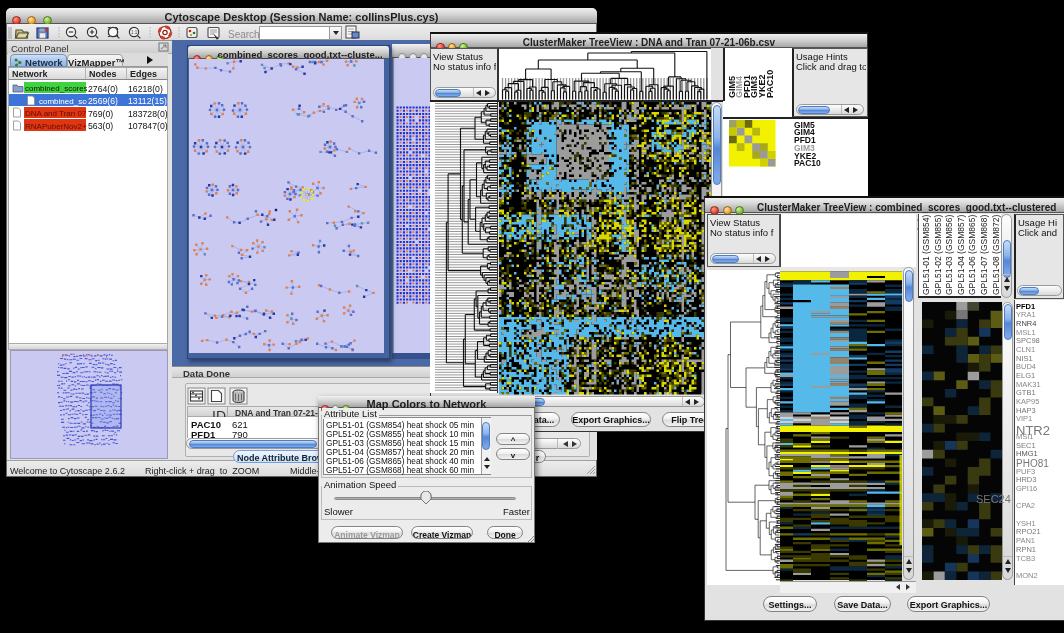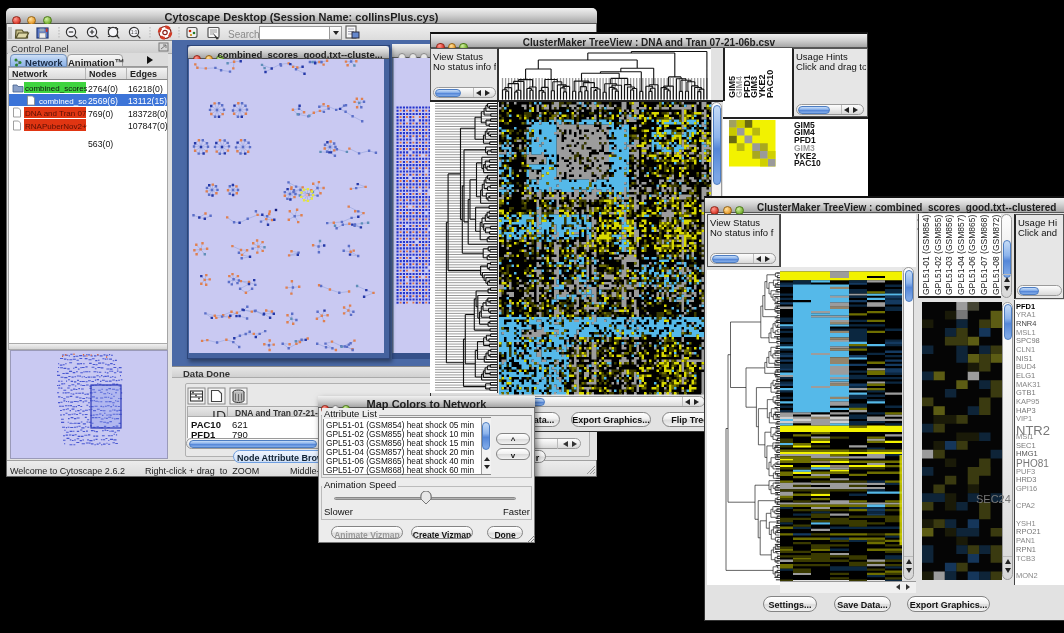--- a/index.html
+++ b/index.html
@@ -77,21 +77,21 @@
     <rect x="1" y="1" width="9" height="8" fill="none" stroke="#777"></rect>
     <path d="M3 7l5-4M8 3v3M8 3h-3" stroke="#777" fill="none"></path>
   </svg>
 <div class="a" style="left:8px;top:53px;width:160px;height:14px;background:#dcdcdc;border-bottom:1px solid #999"></div>
 <div class="a" style="left:10px;top:54px;width:57px;height:13px;background:linear-gradient(#cfe0f7,#a8c6ee 50%,#8fb4e8);border:1px solid #7291bb;border-radius:4px 4px 0 0;font-size:9.5px;font-weight:bold;color:#1a2c46;text-align:center;padding-top:1.5px"><svg width="8" height="9" style="vertical-align:-1px">
       <circle cx="2" cy="2" r="1.5" fill="#2a8a2a"></circle>
       <circle cx="6" cy="4.5" r="1.5" fill="#2a8a2a"></circle>
       <circle cx="2.5" cy="7" r="1.5" fill="#2a8a2a"></circle>
       <path d="M2 2L6 4.5L2.5 7" stroke="#555" stroke-width=".6" fill="none"></path>
     </svg> Network</div>
-<div class="a" style="left:67px;top:54px;width:56px;height:13px;background:linear-gradient(#f6f6f6,#e0e0e0);border:1px solid #a0a0a0;border-radius:4px 4px 0 0;font-size:9.5px;font-weight:bold;color:#222;text-align:center;padding-top:1.5px">Animation™</div>
+<div class="a" style="left:67px;top:54px;width:56px;height:13px;background:linear-gradient(#f6f6f6,#e0e0e0);border:1px solid #a0a0a0;border-radius:4px 4px 0 0;font-size:9.5px;font-weight:bold;color:#222;text-align:center;padding-top:1.5px">VizMapper™</div>
 <div class="a arr" style="left:147px;top:56px;border-top:4px solid transparent;border-bottom:4px solid transparent;border-left:6px solid #111"></div>
 <div class="a" style="left:8px;top:67px;width:160px;height:13px;background:linear-gradient(#f2f2f2,#dadada);border:1px solid #a5a5a5;border-bottom:1px solid #888"></div>
 <div class="a" style="left:12px;top:69px;font-size:9px;font-weight:bold;color:#222">Network</div>
 <div class="a" style="left:89px;top:69px;font-size:9px;font-weight:bold;color:#222">Nodes</div>
 <div class="a" style="left:130px;top:69px;font-size:9px;font-weight:bold;color:#222">Edges</div>
 <div class="a" style="left:85px;top:68px;width:1px;height:11px;background:#b5b5b5"></div>
 <div class="a" style="left:126px;top:68px;width:1px;height:11px;background:#b5b5b5"></div>
 <div class="a" style="left:8px;top:80px;width:160px;height:263px;background:#fff;border-left:1px solid #a5a5a5;border-right:1px solid #a5a5a5"></div>
 <svg width="12" height="10" style="position:absolute;left:12px;top:82.5px">
     <path d="M1 2h4l1 1.5h5V9H1z" fill="#8aa0c8" stroke="#44608c" stroke-width=".8"></path>
@@ -112,21 +112,21 @@
   </svg>
 <div class="a" style="left:24px;top:106.5px;width:62px;height:11.5px;background:#e03512"></div>
 <div class="a wt" style="left:25px;top:108px;font-size:8px;color:#5a1005;max-width:62px;padding-top:1px;overflow:hidden">DNA and Tran 07</div>
 <div class="a wt" style="left:88px;top:108.5px;font-size:8.7px;color:#111">769(0)</div>
 <div class="a wt" style="left:128px;top:108.5px;font-size:8.7px;color:#111">183728(0)</div>
 <svg width="10" height="11" style="position:absolute;left:12px;top:119.5px">
     <path d="M1.5 1h5l2 2v7h-7z" fill="#fff" stroke="#888" stroke-width=".8"></path>
   </svg>
 <div class="a" style="left:24px;top:119px;width:62px;height:11.5px;background:#e03512"></div>
 <div class="a wt" style="left:25px;top:120.5px;font-size:8px;color:#5a1005;max-width:62px;padding-top:1px;overflow:hidden">RNAPuberNov2+f</div>
-<div class="a wt" style="left:88px;top:139px;font-size:8.7px;color:#111">563(0)</div>
+<div class="a wt" style="left:88px;top:121px;font-size:8.7px;color:#111">563(0)</div>
 <div class="a wt" style="left:128px;top:121px;font-size:8.7px;color:#111">107847(0)</div>
 <div class="a" style="left:8px;top:343px;width:160px;height:7px;background:linear-gradient(#f0f0f0,#d5d5d5);border:1px solid #aaa"></div>
 <div class="a" style="left:10px;top:350px;width:158px;height:109px;background:#c9c9f2;border:1px solid #9a9ab8"></div>
 <svg width="1064" height="633" style="position:absolute;left:0;top:0;pointer-events:none">
     <path d="M62.0 355.0h2.4M65.2 355.3h3.0M68.8 355.9h1.1M70.3 354.3h2.3M73.4 356.6h1.7M75.5 356.2h2.9M79.1 355.6h3.1M82.9 356.0h2.9M86.3 354.5h1.2M88.1 354.9h1.8M90.6 356.0h2.3M94.0 355.9h2.4M97.2 355.1h1.5M99.7 355.9h2.9M103.5 354.9h2.0M106.0 355.3h2.3M109.0 354.6h1.2M111.0 355.2h1.9M60.0 358.5h3.1M63.9 359.1h2.5M67.2 359.6h1.2M69.4 359.7h2.9M72.8 359.2h3.0M76.5 360.3h2.3M79.5 358.5h2.7M84.7 358.6h2.8M88.5 359.7h3.1M91.9 358.8h2.7M95.2 360.6h2.2M98.0 360.3h1.5M102.4 358.8h2.0M104.8 359.1h1.7M107.0 359.0h1.2M109.1 359.1h2.9M112.7 360.7h1.5M114.9 360.4h2.0M58.0 363.7h1.2M59.8 365.1h2.6M62.8 364.8h1.9M65.2 363.7h1.4M69.2 362.8h2.9M76.9 363.9h2.9M80.2 363.6h1.9M83.1 363.8h1.6M89.1 363.4h2.6M92.7 364.5h2.3M95.3 364.7h2.3M98.0 363.1h3.1M101.8 363.0h2.5M105.2 364.2h1.5M107.3 364.9h2.3M110.1 363.6h2.6M113.4 364.5h1.7M58.0 367.5h1.2M60.1 367.8h2.9M63.5 368.4h2.8M67.3 368.9h2.4M73.1 368.2h1.3M74.8 367.4h2.3M77.9 369.1h1.6M80.4 367.6h1.2M81.9 367.5h2.7M85.4 366.9h2.2M91.6 367.3h2.8M94.8 368.8h1.7M97.4 367.5h3.0M100.7 367.9h2.7M106.4 369.0h3.1M109.9 369.1h2.6M113.4 367.5h2.9M117.1 369.0h1.2M118.8 367.6h2.8M57.0 371.6h1.5M62.4 373.5h2.4M65.5 373.4h3.1M69.0 371.4h3.1M72.7 372.6h2.6M76.0 371.7h1.8M80.3 372.7h2.6M83.4 371.9h1.2M85.1 371.8h2.9M88.5 371.8h1.9M93.5 371.8h3.0M97.2 372.1h1.0M98.9 372.2h2.4M104.7 372.3h1.4M106.8 372.9h1.7M109.3 371.2h1.5M111.2 371.3h2.0M113.9 372.8h2.4M116.9 371.1h1.5M119.3 372.1h2.7M57.0 375.4h3.1M60.6 377.2h2.9M64.2 377.6h3.2M68.3 376.5h2.3M71.5 377.1h2.2M74.4 376.8h1.6M76.8 376.0h2.1M79.3 376.1h1.6M81.6 377.0h1.3M83.7 376.6h1.1M85.4 377.5h1.5M87.6 377.1h2.5M90.7 377.1h1.0M92.6 377.1h3.1M96.4 375.8h2.3M99.3 376.9h1.1M101.0 375.6h1.4M103.1 376.7h1.1M104.4 376.4h2.4M107.2 376.1h1.8M109.8 377.3h1.8M112.2 376.6h1.2M114.3 377.2h1.8M120.0 375.6h1.0M58.0 381.2h2.2M61.1 381.3h1.4M66.0 381.1h1.1M68.0 379.7h1.9M70.7 381.4h2.4M74.0 381.9h2.3M77.1 380.4h1.8M79.6 381.5h1.8M81.7 381.5h3.1M85.6 381.8h2.0M88.0 380.7h2.8M91.4 381.5h2.6M94.9 380.1h1.2M96.7 379.6h2.3M100.0 381.4h1.4M101.9 380.2h2.9M105.1 381.2h3.1M108.9 381.1h2.7M112.2 380.0h2.7M115.7 380.6h1.7M118.1 380.3h1.9M120.8 379.8h1.6M57.0 385.5h1.3M58.7 385.4h1.5M61.2 383.9h2.2M63.7 383.7h1.5M68.2 385.8h2.5M71.4 384.8h2.9M74.9 386.0h1.4M77.0 383.9h2.8M80.5 385.1h1.1M82.1 385.5h3.2M86.0 385.0h2.7M89.4 386.1h2.0M91.9 385.5h2.4M95.2 385.3h1.5M97.1 383.7h1.4M99.1 384.3h2.3M102.2 385.3h2.5M105.7 385.3h2.7M109.4 385.3h1.9M112.2 384.1h2.8M115.6 384.4h2.6M118.6 386.0h2.5M58.0 388.0h2.1M60.7 388.1h1.7M63.4 390.2h2.8M67.2 388.0h2.5M70.5 390.1h2.0M73.0 389.1h2.3M75.6 389.5h1.8M78.3 388.6h1.7M81.0 389.0h2.8M89.5 388.4h2.2M92.2 389.7h2.7M98.2 390.2h2.5M101.4 389.2h1.5M105.8 389.9h2.0M108.4 388.6h2.6M111.9 389.2h3.2M115.6 390.0h3.0M119.6 388.9h1.6M57.0 392.8h2.1M62.6 392.9h1.3M64.6 392.9h2.2M67.2 392.7h2.5M70.6 393.8h1.1M72.5 394.1h1.8M75.4 393.3h2.1M78.2 393.2h2.9M81.8 393.1h2.0M84.5 394.4h1.3M86.4 394.1h2.5M89.8 392.9h2.9M93.5 392.2h2.7M99.9 392.3h2.6M103.3 393.8h2.9M107.2 392.8h1.1M108.8 393.5h1.3M111.0 394.2h1.4M115.0 392.7h2.0M120.9 392.9h1.3M58.0 396.9h2.4M61.3 397.5h1.4M63.2 398.7h2.3M66.0 397.0h3.2M69.8 396.4h2.5M75.6 397.1h2.8M79.1 398.0h2.4M82.3 398.5h2.8M85.9 397.7h1.7M88.4 398.1h1.2M90.0 398.6h1.3M91.9 396.9h3.0M95.8 398.1h2.1M100.1 398.0h3.1M104.2 397.2h3.1M108.2 397.4h1.0M110.0 398.3h2.5M113.4 396.4h1.2M118.3 398.5h1.1M119.9 398.6h1.9M58.0 402.6h2.1M60.5 402.3h2.0M63.4 400.9h1.9M66.0 401.5h1.2M68.1 401.6h1.1M70.2 402.1h2.9M73.7 401.5h3.2M77.3 401.6h1.3M79.4 400.6h2.4M82.6 401.9h1.5M84.5 401.0h2.7M88.1 402.7h1.7M90.1 400.8h2.9M93.5 400.6h1.4M95.2 401.3h2.7M98.3 401.8h1.1M100.3 401.7h2.0M105.1 401.8h2.7M108.5 401.6h3.1M112.2 402.7h2.5M115.0 400.7h1.2M116.7 401.3h2.4M59.0 406.2h2.2M61.5 406.3h2.5M64.9 405.8h2.6M68.0 405.7h1.7M70.1 405.6h1.9M72.4 406.7h3.0M75.8 406.6h1.2M77.7 405.5h2.3M80.4 406.5h1.8M86.4 405.2h1.8M88.9 406.7h1.5M91.0 406.6h2.7M94.5 406.2h3.1M100.4 406.4h1.6M102.5 406.8h1.7M104.9 406.2h1.9M107.1 405.7h2.6M110.3 406.6h1.8M112.8 405.1h1.2M114.7 406.3h2.5M117.9 406.5h2.0M60.0 410.5h1.9M62.6 409.8h2.5M65.8 409.4h1.0M67.2 408.9h1.6M69.6 410.6h1.4M71.6 409.1h2.8M75.3 411.1h1.1M77.3 410.6h2.3M80.2 409.7h1.3M82.3 411.1h2.4M85.0 410.3h2.9M88.6 409.7h1.9M91.0 409.2h1.4M93.0 410.6h3.0M96.9 409.3h2.8M100.1 410.5h2.3M102.8 410.7h2.7M109.1 411.0h2.4M112.2 410.0h1.3M114.0 410.1h1.6M116.2 410.9h2.0M118.5 410.4h2.9M60.0 415.0h2.0M62.9 414.7h2.0M65.5 413.2h2.0M67.9 414.8h3.0M71.5 414.2h1.4M73.5 414.0h2.2M76.1 414.5h1.9M78.9 413.3h2.4M82.1 414.7h1.6M84.7 414.5h2.9M90.5 415.4h1.9M92.9 415.1h1.8M95.5 414.7h2.8M99.0 414.0h2.4M102.0 415.4h1.4M104.0 413.3h1.5M106.4 415.1h1.2M108.5 414.9h1.1M110.0 415.1h1.8M112.7 414.2h2.8M116.1 414.2h2.5M119.0 414.4h2.6M61.0 419.3h2.8M68.0 418.6h1.6M70.6 417.6h2.8M73.9 418.6h2.4M76.7 418.0h2.9M84.8 417.4h2.0M87.1 419.7h2.1M91.8 417.6h2.4M94.7 417.6h2.8M98.3 417.5h2.0M100.8 419.0h2.8M104.3 418.0h1.2M105.9 418.4h1.9M108.2 417.3h3.0M111.8 418.3h1.5M114.1 418.9h1.5M116.0 418.6h3.1M61.0 422.4h3.2M67.7 422.3h1.0M69.5 423.3h2.4M72.4 423.5h1.1M74.0 423.2h2.7M77.4 423.4h2.8M80.8 422.0h1.6M82.8 423.9h3.1M86.5 422.0h1.6M88.6 422.3h2.7M91.7 423.3h1.8M99.7 421.7h2.8M103.2 422.3h2.8M106.4 422.9h2.5M109.4 421.6h2.5M118.6 423.4h2.4M62.0 427.2h3.1M65.9 427.6h1.1M67.6 427.2h1.8M70.2 427.5h3.1M74.0 427.3h2.2M76.6 426.9h1.2M78.4 426.3h2.2M81.3 427.9h3.2M85.1 426.8h1.3M87.3 427.3h2.0M90.2 425.9h1.7M92.6 427.4h3.0M96.5 426.9h2.4M99.3 427.6h1.4M101.0 427.6h2.2M103.9 426.4h2.3M107.3 427.5h2.6M112.7 426.5h2.0M115.6 426.1h2.7M64.3 430.3h1.3M66.1 432.2h2.6M69.6 431.4h2.9M73.1 431.2h1.3M76.8 431.4h2.4M80.2 430.0h2.2M82.7 431.5h2.4M86.0 431.1h1.9M90.9 430.6h2.8M94.0 431.1h1.1M95.6 431.6h2.3M102.0 430.7h1.8M104.5 430.1h1.6M106.6 430.5h1.8M109.3 431.3h1.4M111.2 431.1h2.7M114.5 432.2h1.7M116.9 430.7h3.1M63.0 435.7h2.1M65.7 435.1h2.2M68.8 435.0h2.6M72.0 435.4h2.3M74.6 434.8h2.1M77.7 436.4h2.5M80.8 436.4h2.7M84.4 435.3h1.4M86.1 435.2h1.3M88.0 434.9h2.3M93.3 436.1h1.7M95.6 436.1h2.6M101.9 435.8h2.8M107.9 435.8h2.7M111.3 435.6h1.4M113.6 434.2h1.3M115.9 434.9h1.2M63.0 440.2h2.5M66.5 438.4h2.9M69.8 439.9h1.5M71.9 440.5h1.7M74.1 440.0h1.8M76.7 438.8h2.5M79.7 440.6h2.2M82.4 440.0h1.6M87.2 439.9h1.6M89.3 440.6h3.2M93.4 440.0h1.6M95.5 439.4h2.0M100.9 439.7h1.3M102.7 439.8h2.5M105.5 438.5h1.9M108.3 440.5h1.0M109.9 439.4h3.1M113.4 439.9h3.1M64.0 443.8h1.2M69.5 444.7h2.9M73.4 444.7h1.9M76.3 442.5h3.0M81.7 443.7h3.2M85.9 443.0h2.9M89.1 443.1h1.4M90.9 443.9h2.6M94.4 444.7h1.4M96.6 444.1h2.1M99.2 443.1h1.3M101.0 444.8h1.5M103.0 444.1h2.6M106.4 443.2h1.1M108.1 444.2h2.1M112.5 442.8h2.4M115.3 443.5h2.6" stroke="#3344cc" stroke-width="1.1" fill="none" opacity=".85"></path>
     <path d="M62.0 356.2h1.2M65.2 354.7h1.2M73.4 354.3h1.2M82.9 354.7h1.2M86.3 355.9h1.2M90.6 355.1h1.2M97.2 354.6h1.2M106.0 357.0h1.2" stroke="#e06030" stroke-width="1.4" fill="none"></path>
     <rect x="91" y="385" width="30" height="43" fill="#7a8ee8" fill-opacity=".3" stroke="#2d3bb8" stroke-width="1.2"></rect>
   </svg>
 <div class="a" style="left:7px;top:460px;width:589px;height:16px;background:linear-gradient(#ececec,#dcdcdc);border-top:1px solid #a0a0a0"></div>
 <div class="a" style="left:10px;top:466px;font-size:9px;color:#222">Welcome to Cytoscape 2.6.2</div>

